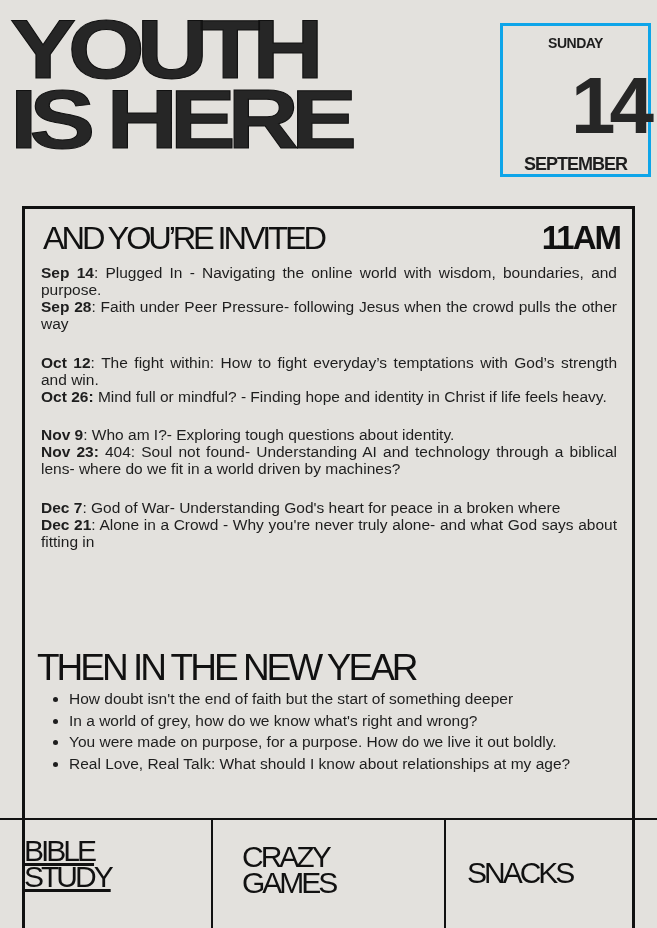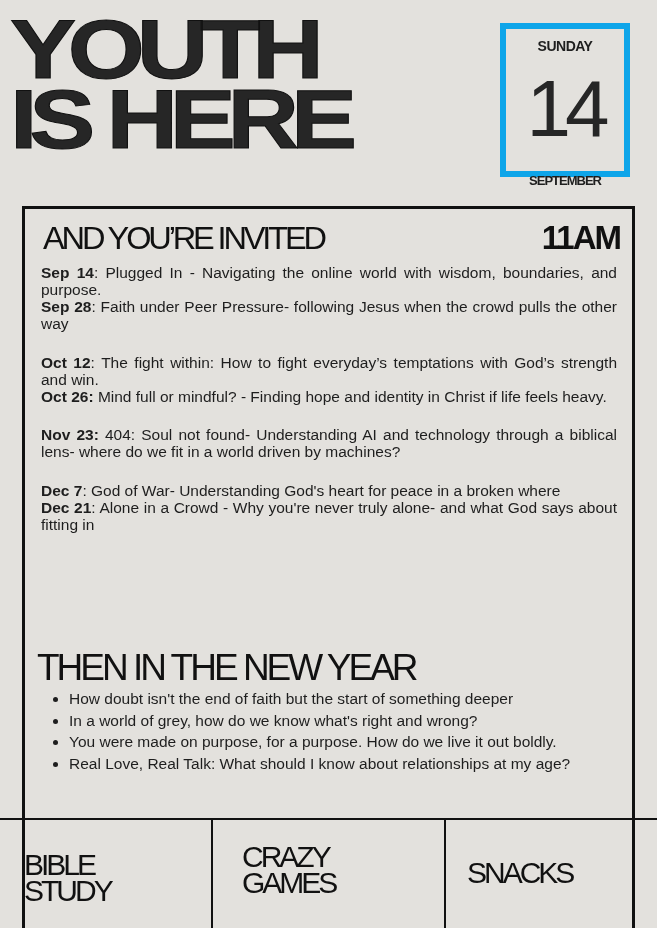--- a/index.html
+++ b/index.html
@@ -14,27 +14,27 @@
     position: absolute; left: 10px; top: 14px;
     font-family: "Liberation Sans", sans-serif;
     font-weight: 900; font-size: 84px; line-height: 70px;
     letter-spacing: -7px; color: #262626;
     transform: scaleX(1.18); transform-origin: left top;
     -webkit-text-stroke: 1px #111;
   }
   .headline div { white-space: nowrap; }
   .datebox {
     position: absolute; left: 500px; top: 23px;
-    width: 130px; height: 154px;
-    border: 6px solid #0ea5e9; box-sizing: border-box;
+    width: 151px; height: 154px;
+    border: 3px solid #0ea5e9; box-sizing: border-box;
     text-align: center;
   }
   .datebox .dow { position: absolute; top: 9px; left: 0; right: 0; font-weight: 700; font-size: 14px; letter-spacing: -0.5px; }
-  .datebox .day { position: absolute; top: 30px; left: 0; right: 0; font-weight: 400; font-size: 80px; line-height: 100px; letter-spacing: -6px; color: #262626; }
-  .datebox .mon { position: absolute; top: 144px; left: 0; right: 0; font-weight: 700; font-size: 13px; letter-spacing: -1px; }
+  .datebox .day { position: absolute; top: 30px; left: 0; right: 0; font-weight: 700; font-size: 80px; line-height: 100px; letter-spacing: -6px; color: #262626; text-align: right; }
+  .datebox .mon { position: absolute; top: 128px; left: 0; right: 0; font-weight: 700; font-size: 18px; letter-spacing: -1px; }
 
   .panel {
     position: absolute; left: 22px; top: 206px;
     width: 613px; height: 742px;
     border: 3px solid #111; box-sizing: border-box;
   }
   .invite {
     position: absolute; left: 18px; top: 12px;
     font-size: 31px; font-weight: 400; letter-spacing: -3px;
     transform: scaleX(1.05); transform-origin: left top; white-space: nowrap;
@@ -70,21 +70,21 @@
     border-top: 2px solid #111;
   }
   .cell { position: absolute; top: 0; height: 110px; }
   .cell.c2 { left: 211px; width: 233px; border-left: 2px solid #111; }
   .cell.c3 { left: 444px; width: 213px; border-left: 2px solid #111; }
   .cell.c1 { left: 0; width: 211px; }
   .feat {
     position: absolute; font-size: 30px; line-height: 26px; letter-spacing: -3px;
     font-weight: 400; color: #111; white-space: nowrap;
   }
-  .c1 .feat { left: 24px; top: 32px; }
+  .c1 .feat { left: 24px; top: 18px; text-decoration: underline; }
   .c2 .feat { left: 29px; top: 24px; }
   .c3 .feat { left: 21px; top: 40px; }
 </style>
 </head>
 <body>
 
 <div class="headline">
   <div>YOUTH</div>
   <div>IS HERE</div>
 </div>
@@ -99,20 +99,21 @@
   <div class="invite">AND YOU’RE INVITED</div>
   <div class="time">11AM</div>
 
   <div class="sessions">
     <p><b>Sep 14</b><span>: </span><span>Plugged In - Navigating the online world with wisdom, boundaries, and purpose.</span></p>
     <p><b>Sep 28</b><span>: </span><span>Faith under Peer Pressure- following Jesus when the crowd pulls the other way</span></p>
     <div class="gap"></div>
     <p><b>Oct  12</b><span>: </span><span>The fight within: How to fight everyday’s temptations with God’s strength and win.</span></p>
     <p><b>Oct 26:</b><span>  </span><span>Mind full or mindful? - Finding hope and identity in Christ if life feels heavy.</span></p>
     <div class="gap"></div>
+    <p><b>Nov 9</b><span>: </span><span>Who am I?-  Exploring tough questions about identity.</span></p>
     <p><b>Nov 23:</b><span> </span><span>404: Soul not  found-  Understanding AI and  technology  through a biblical  lens- where do we fit in a world driven by machines?</span></p>
     <div class="gap"></div>
     <p><b>Dec 7</b><span>: </span><span>God of War- Understanding God's heart for peace in a broken where</span></p>
     <p><b>Dec 21</b><span>: </span><span>Alone in a Crowd - Why you're never truly alone- and what God says about fitting in</span></p>
   </div>
 
   <div class="newyear">THEN IN THE NEW YEAR</div>
   <ul class="bullets">
     <li>How doubt isn't the end of faith but the start of something deeper</li>
     <li>In a world of grey, how do we know what's right and wrong?</li>

